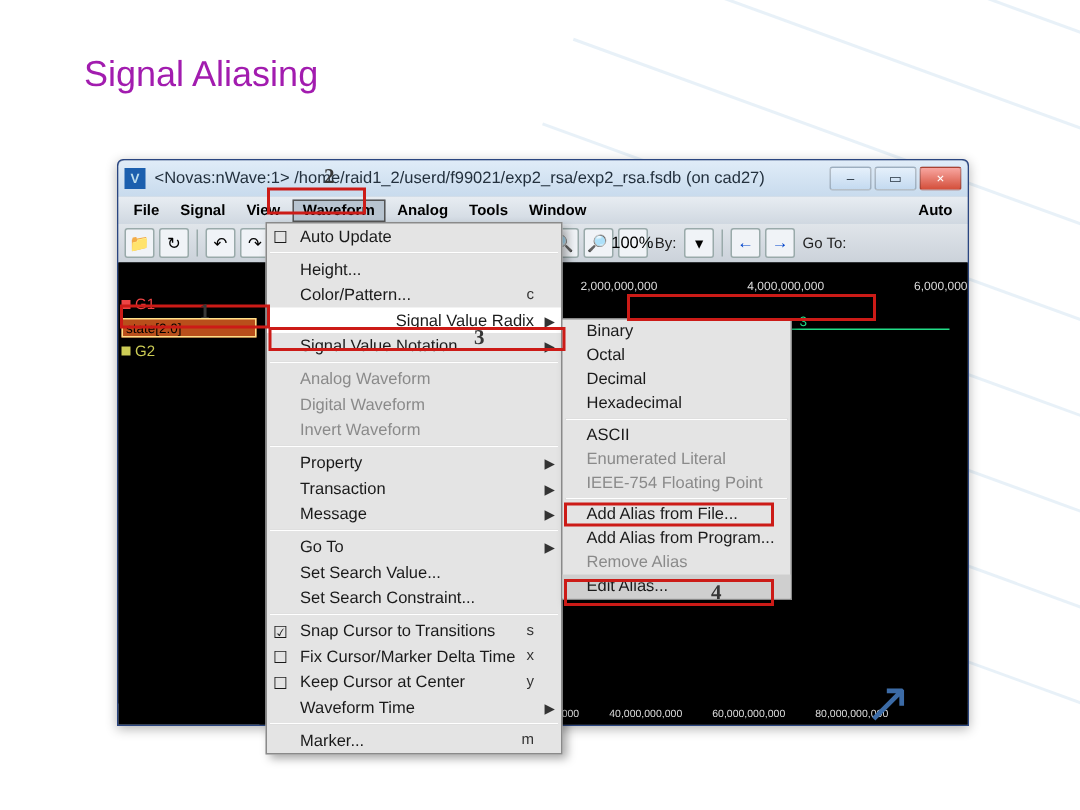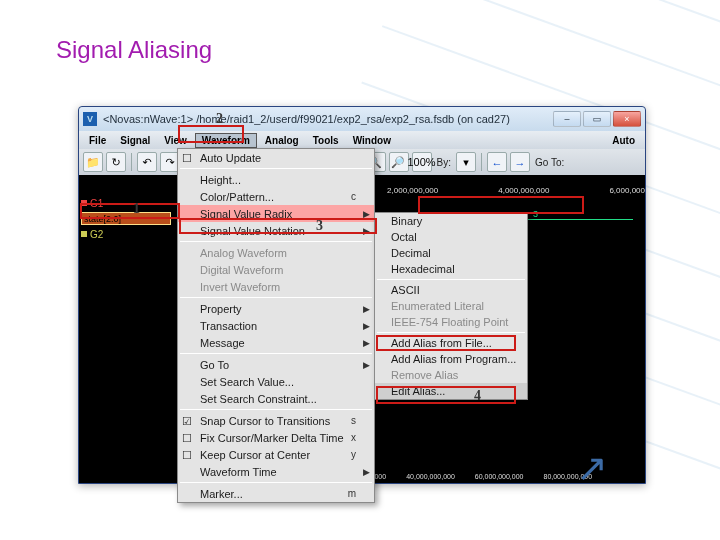--- a/index.html
+++ b/index.html
@@ -184,21 +184,21 @@
     height: 17px;
     padding: 0 18px 0 22px;
     color: #1a1a1a;
     position: relative;
   }
   .dd-item.disabled { color: #8a8a8a; align-items: center; }
   .dd-sep { height:1px; background:#9a9a9a; margin: 2px 2px; border-bottom:1px solid #fff;}
   .dd-item .shc { margin-left:auto; color:#333; font-size:10px;}
   .dd-item .sub { position:absolute; right:4px; font-size:9px; color:#333; }
   .dd-item .chk { position:absolute; left:4px; width:12px; height:12px; }
-  .dd-item.hl { background:#fca5a5; }
+  .dd-item.hl { background:#ffffff;justify-content:flex-end; }
   
   .submenu {
     position: absolute;
     left: 374px; top: 212px;
     width: 154px;
     background: #e4e4e4;
     border: 1px solid #8a8a8a;
     box-shadow: 3px 3px 6px rgba(0,0,0,0.35);
     font-size: 11px;
   }

